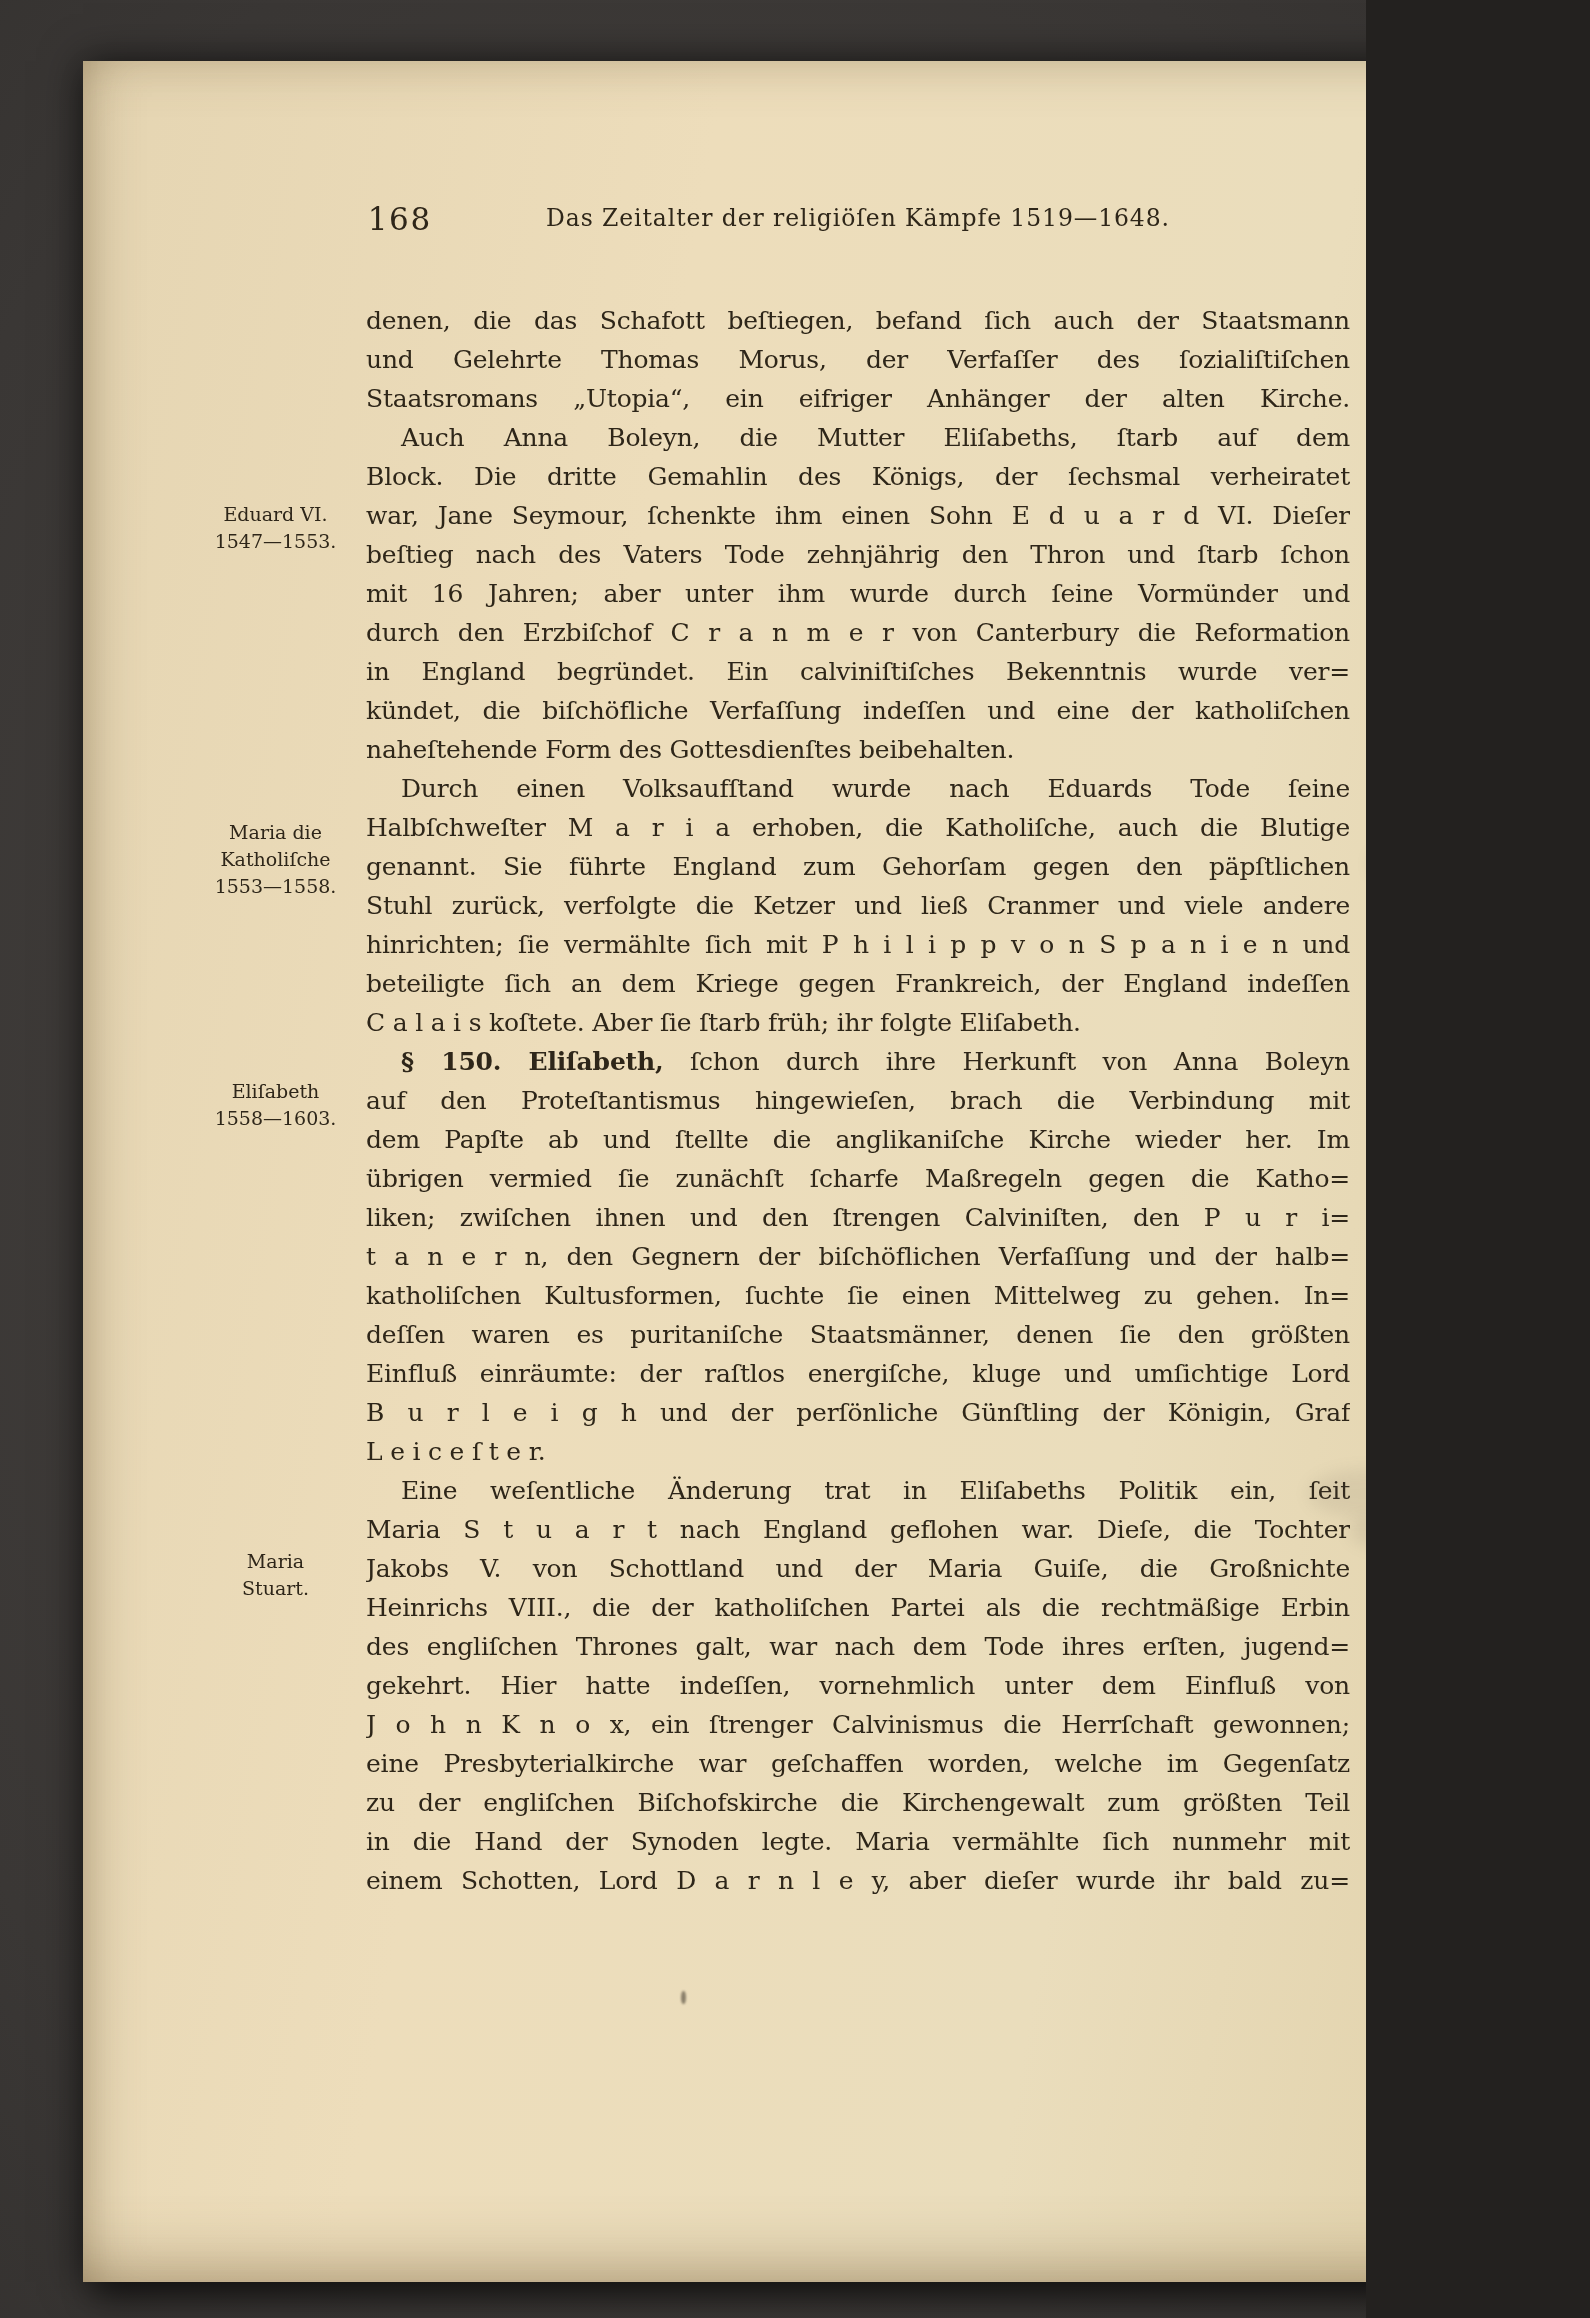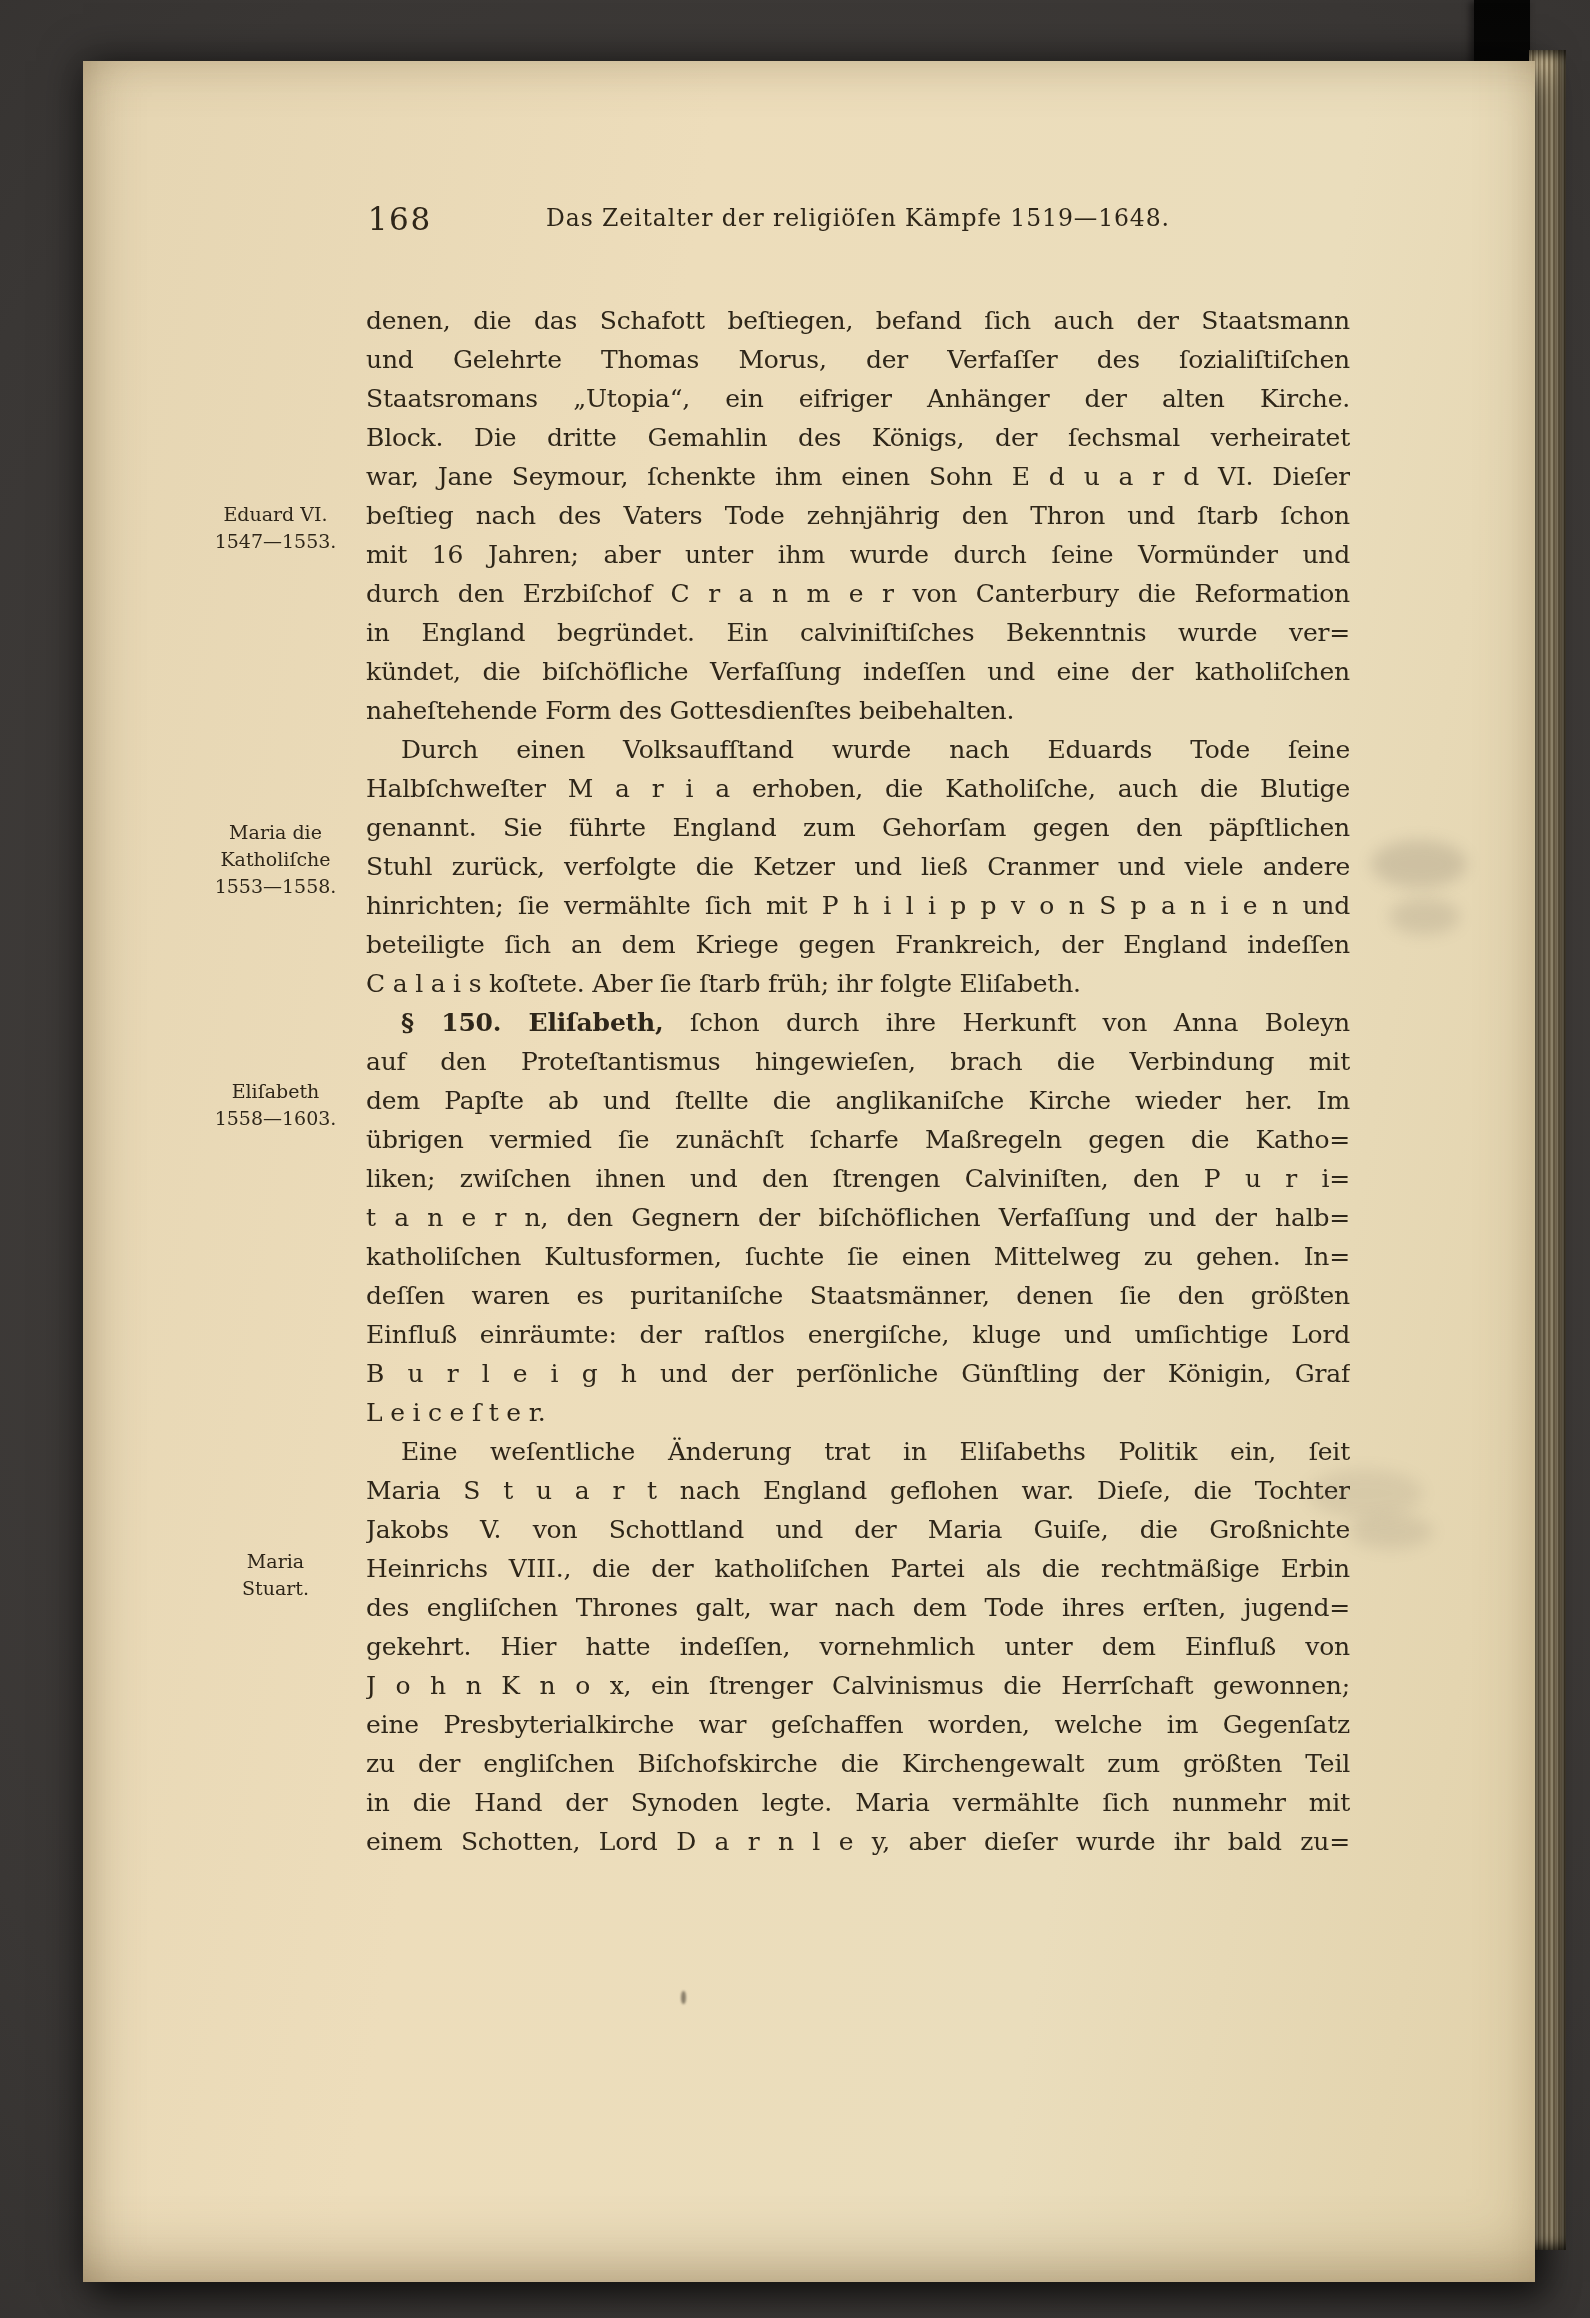--- a/index.html
+++ b/index.html
@@ -1,19 +1,19 @@
 <!DOCTYPE html>
 <html style="--backdrop: #3a3735; --paper: #ebdcba; --ink: #2e2619; --page-edge: #c9b78f; --binding: #0a0908;font-size:14px"><head>
 <meta charset="utf-8">
 <style>
   html, body { margin: 0; padding: 0; background: #23211f; }
 
   .scan {
     position: relative;
-    width: 1590px;
+    width: 1366px;
     height: 2319px;
     overflow: hidden;
     background: radial-gradient(ellipse 130% 110% at 52% 48%, #46423f 0%, #3a3735 50%, #272523 100%);
     font-family: "DejaVu Serif", "Liberation Serif", serif;
   }
 
   .binding {
     position: absolute;
     left: 1474px; top: 0; width: 56px; height: 225px;
     background: linear-gradient(180deg, #060605 0%, #0c0b0a 70%, #161310 100%);
@@ -142,20 +142,21 @@
       <div class="margin-note note-3">Maria
 Stuart.</div>
 
       <div class="body-text">
           <div class="para">
             <div class="line">denen, die das Schafott beſtiegen, befand ſich auch der Staatsmann</div>
             <div class="line">und Gelehrte Thomas Morus, der Verfaſſer des ſozialiſtiſchen</div>
             <div class="line">Staatsromans „Utopia“, ein eifriger Anhänger der alten Kirche.</div>
           </div>
           <div class="para">
+            <div class="line indent">Auch Anna Boleyn, die Mutter Eliſabeths, ſtarb auf dem</div>
             <div class="line">Block.  Die dritte Gemahlin des Königs, der ſechsmal verheiratet</div>
             <div class="line">war, Jane Seymour, ſchenkte ihm einen Sohn E d u a r d VI.  Dieſer</div>
             <div class="line">beſtieg nach des Vaters Tode zehnjährig den Thron und ſtarb ſchon</div>
             <div class="line">mit 16 Jahren; aber unter ihm wurde durch ſeine Vormünder und</div>
             <div class="line">durch den Erzbiſchof C r a n m e r von Canterbury die Reformation</div>
             <div class="line">in England begründet.  Ein calviniſtiſches Bekenntnis wurde ver=</div>
             <div class="line">kündet, die biſchöfliche Verfaſſung indeſſen und eine der katholiſchen</div>
             <div class="line ragged">naheſtehende Form des Gottesdienſtes beibehalten.</div>
           </div>
           <div class="para">

